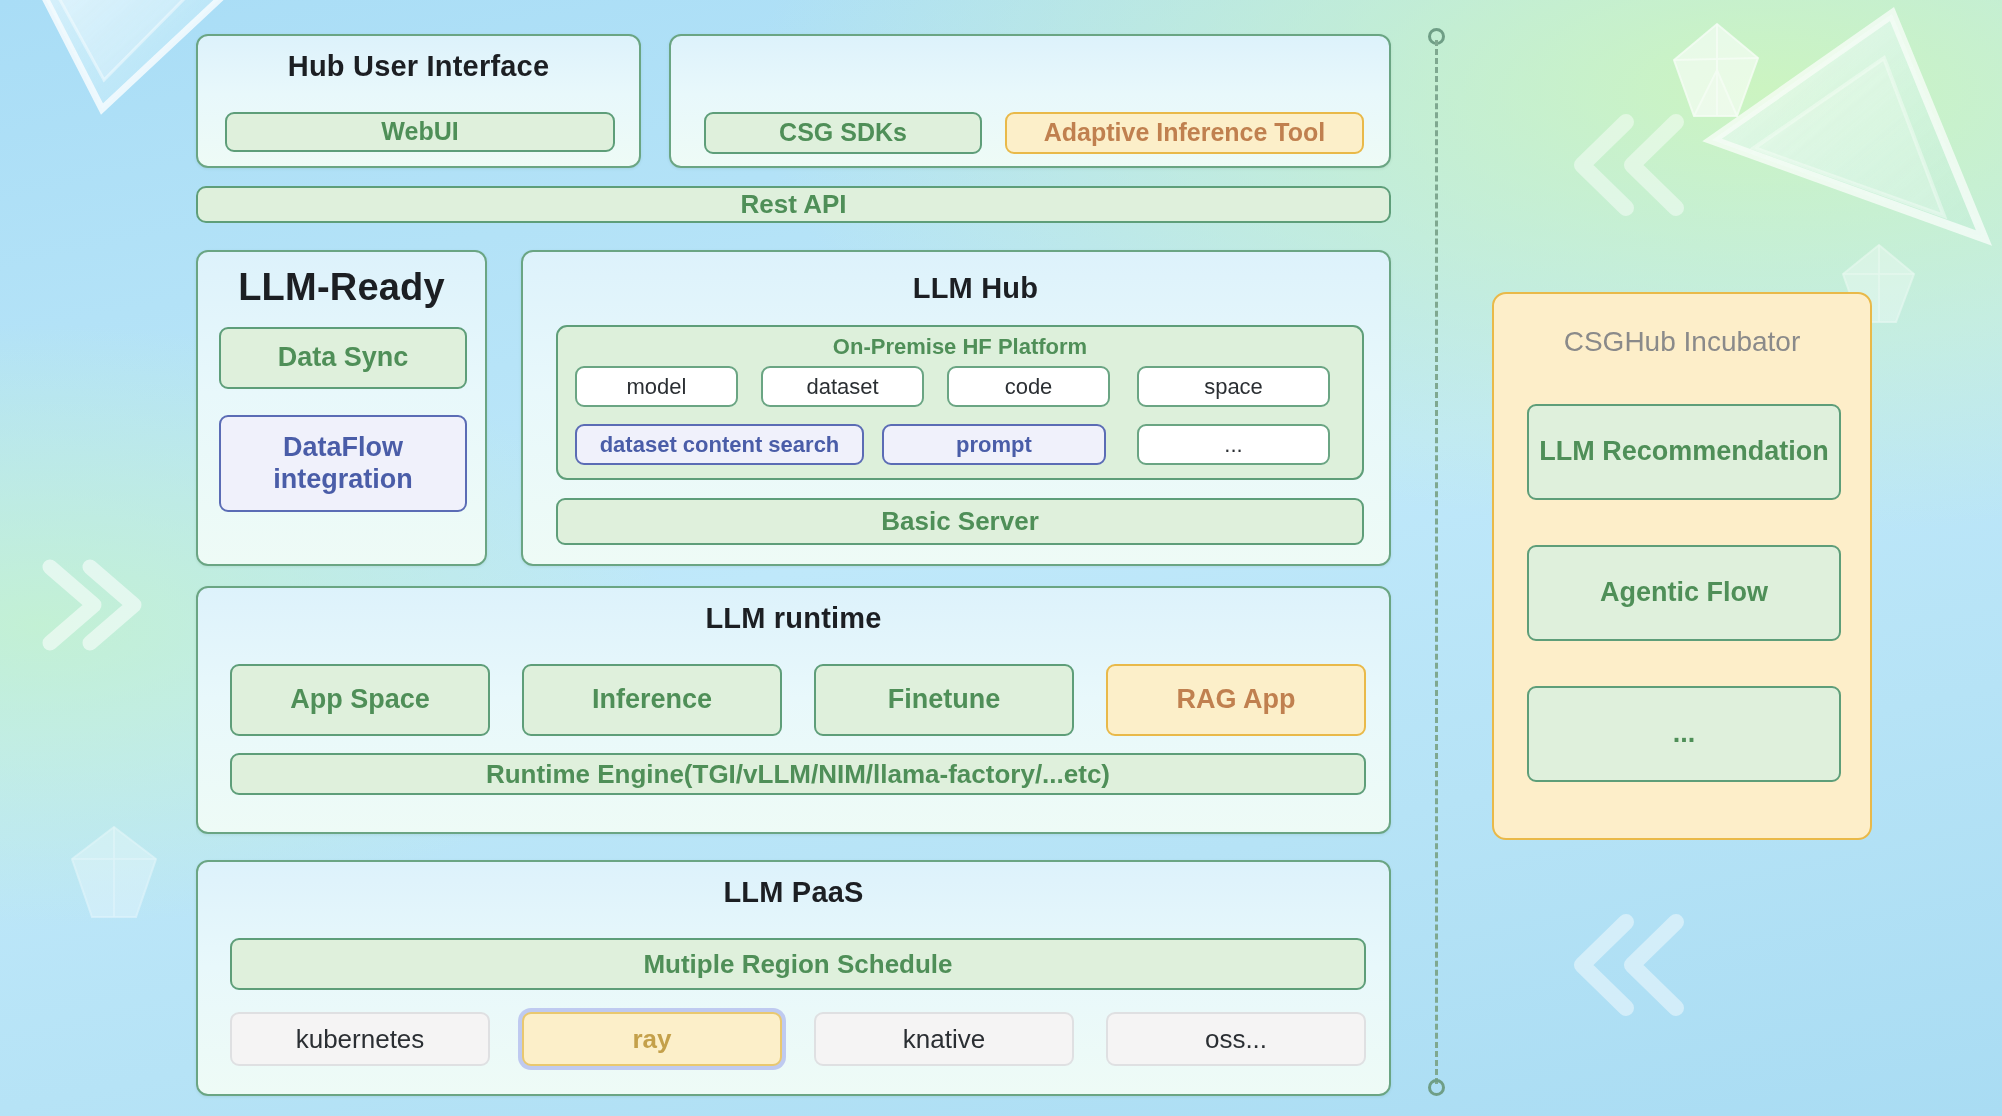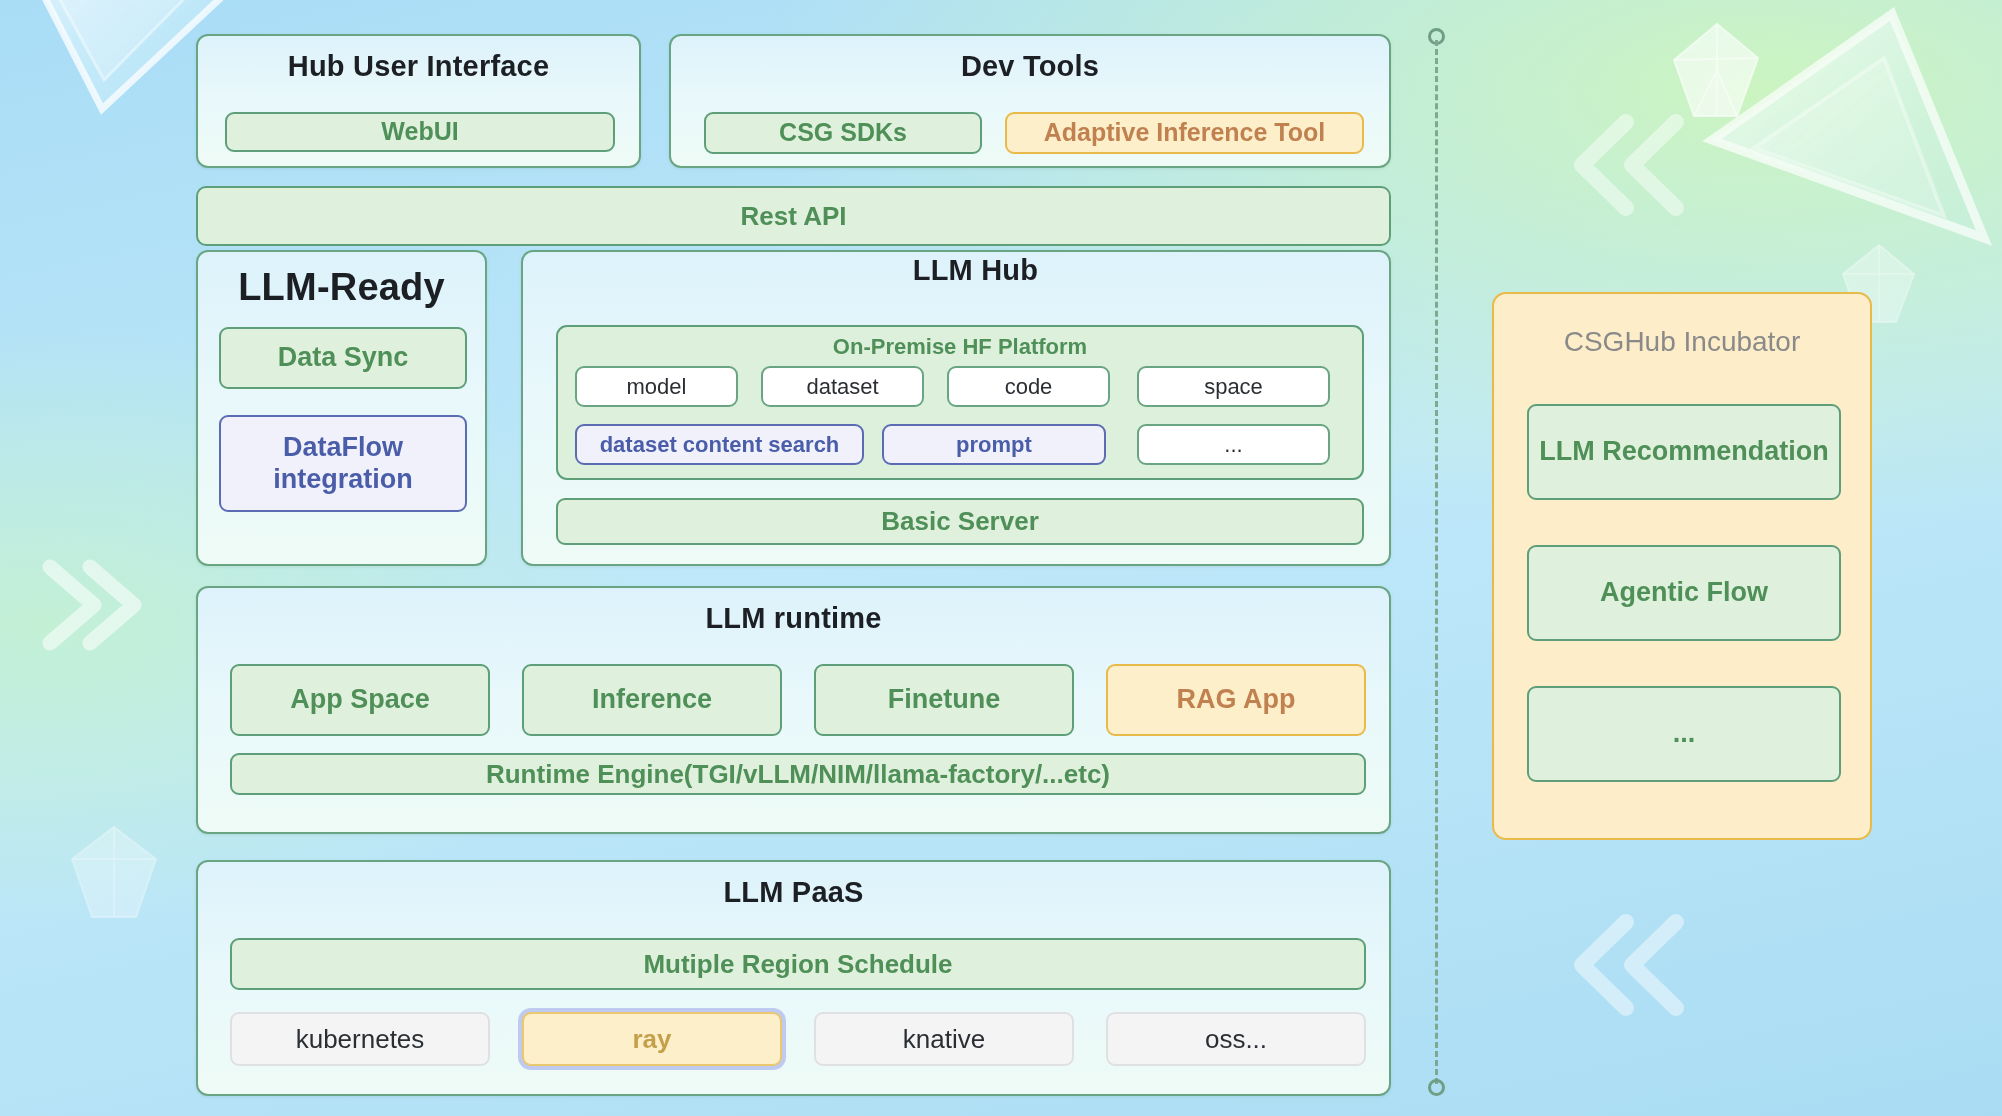--- a/index.html
+++ b/index.html
@@ -222,35 +222,34 @@
     <div class="line"></div>
     <div class="knob bot"></div>
   </div>
 
   <div class="panel" style="left:196px; top:34px; width:445px; height:134px;">
     <div class="panel-title" style="font-size:29px; margin-top:14px;">Hub User Interface</div>
     <div class="chip green" style="left:27px; top:76px; width:390px; height:40px; font-size:25px;">WebUI</div>
   </div>
 
   <div class="panel" style="left:669px; top:34px; width:722px; height:134px;">
-    <div class="panel-title" style="font-size:29px; margin-top:14px;">Dev Tools</div>
     <div class="chip green" style="left:33px; top:76px; width:278px; height:42px; font-size:25px;">CSG SDKs</div>
     <div class="chip amber" style="left:334px; top:76px; width:359px; height:42px; font-size:25px;">Adaptive Inference Tool</div>
   </div>
 
-  <div class="chip green" style="left:196px; top:186px; width:1195px; height:60px; font-size:26px; border-radius:10px;text-align:right;">Rest API</div>
+  <div class="chip green" style="left:196px; top:186px; width:1195px; height:37px; font-size:26px; border-radius:10px;text-align:right;">Rest API</div>
 
   <div class="panel" style="left:196px; top:250px; width:291px; height:316px;">
     <div class="panel-title" style="font-size:38px; margin-top:14px;">LLM-Ready</div>
     <div class="chip green" style="left:21px; top:75px; width:248px; height:62px; font-size:27px;">Data Sync</div>
     <div class="chip indigo" style="left:21px; top:163px; width:248px; height:97px; font-size:27px; padding:0 18px;">DataFlow integration</div>
   </div>
 
   <div class="panel" style="left:521px; top:250px; width:870px; height:316px;">
-    <div class="panel-title" style="font-size:29px; margin-top:2px;padding-left:39px;">LLM Hub</div>
+    <div class="panel-title" style="font-size:29px; margin-top:20px;padding-left:39px;">LLM Hub</div>
 
     <div class="subpanel" style="left:33px; top:73px; width:808px; height:155px;">
       <div class="subpanel-title" style="font-size:22px; margin-top:7px;">On-Premise HF Platform</div>
 
       <div class="chip white" style="left:17px; top:39px; width:163px; height:41px; font-size:22px;">model</div>
       <div class="chip white" style="left:203px; top:39px; width:163px; height:41px; font-size:22px;">dataset</div>
       <div class="chip white" style="left:389px; top:39px; width:163px; height:41px; font-size:22px;">code</div>
       <div class="chip white" style="left:579px; top:39px; width:193px; height:41px; font-size:22px;">space</div>
 
       <div class="chip indigo" style="left:17px; top:97px; width:289px; height:41px; font-size:22px;">dataset content search</div>

